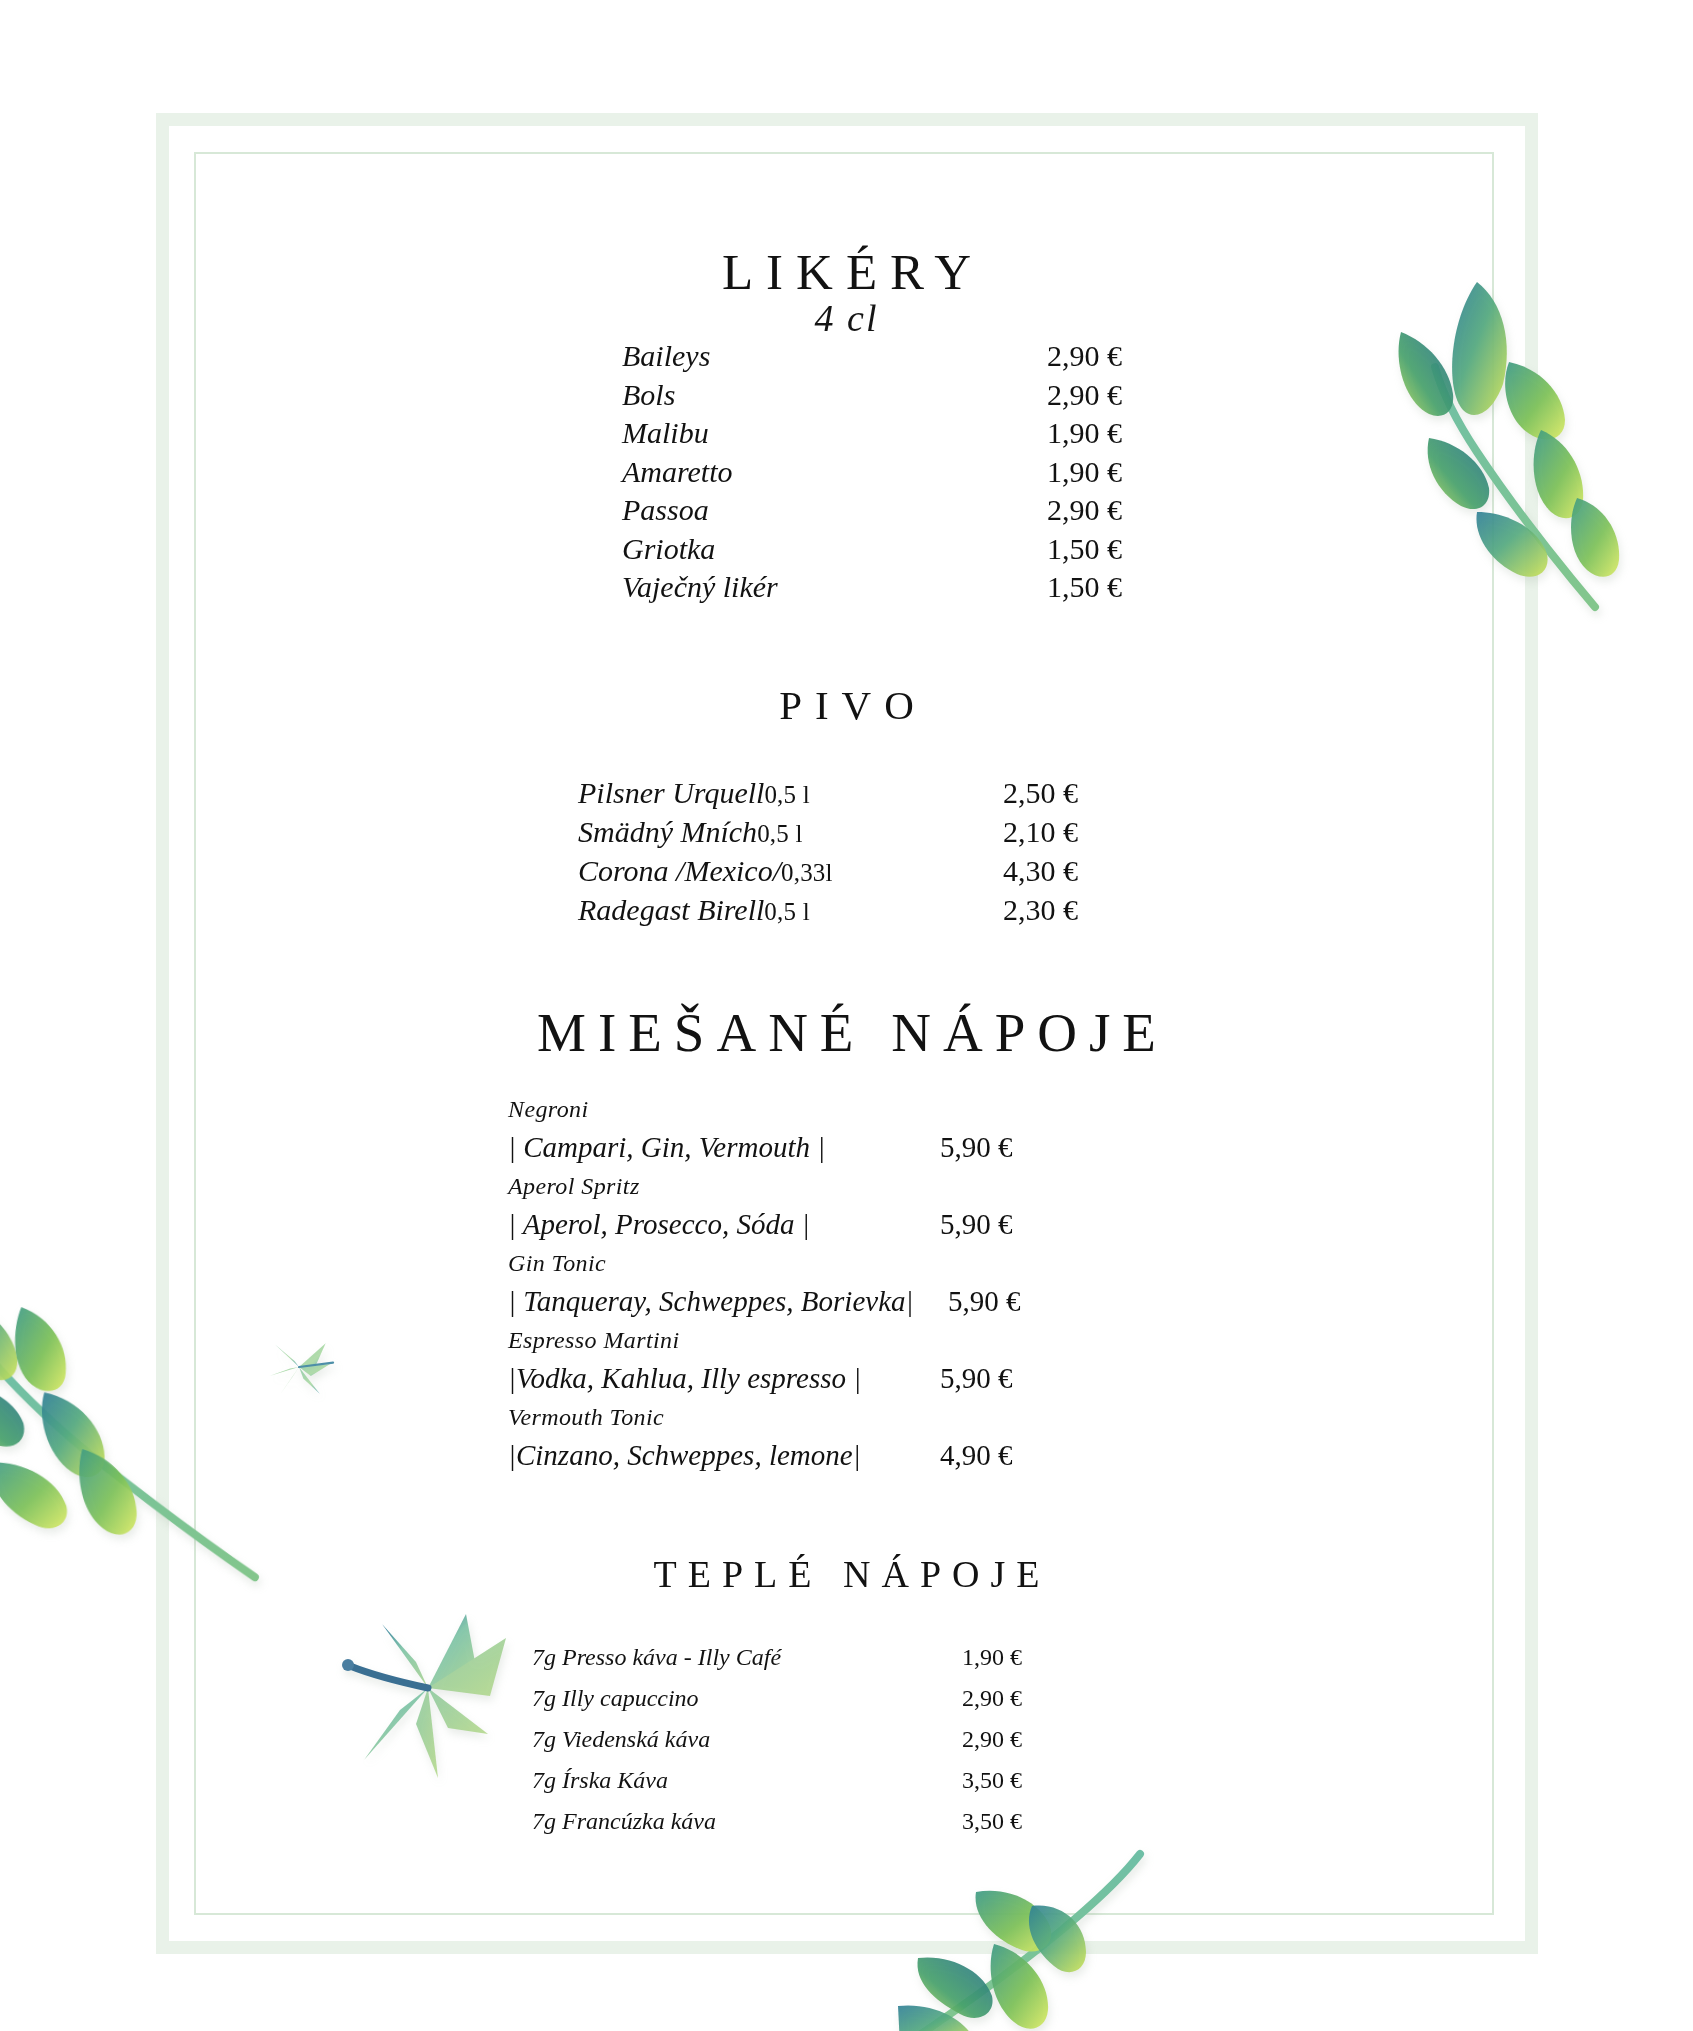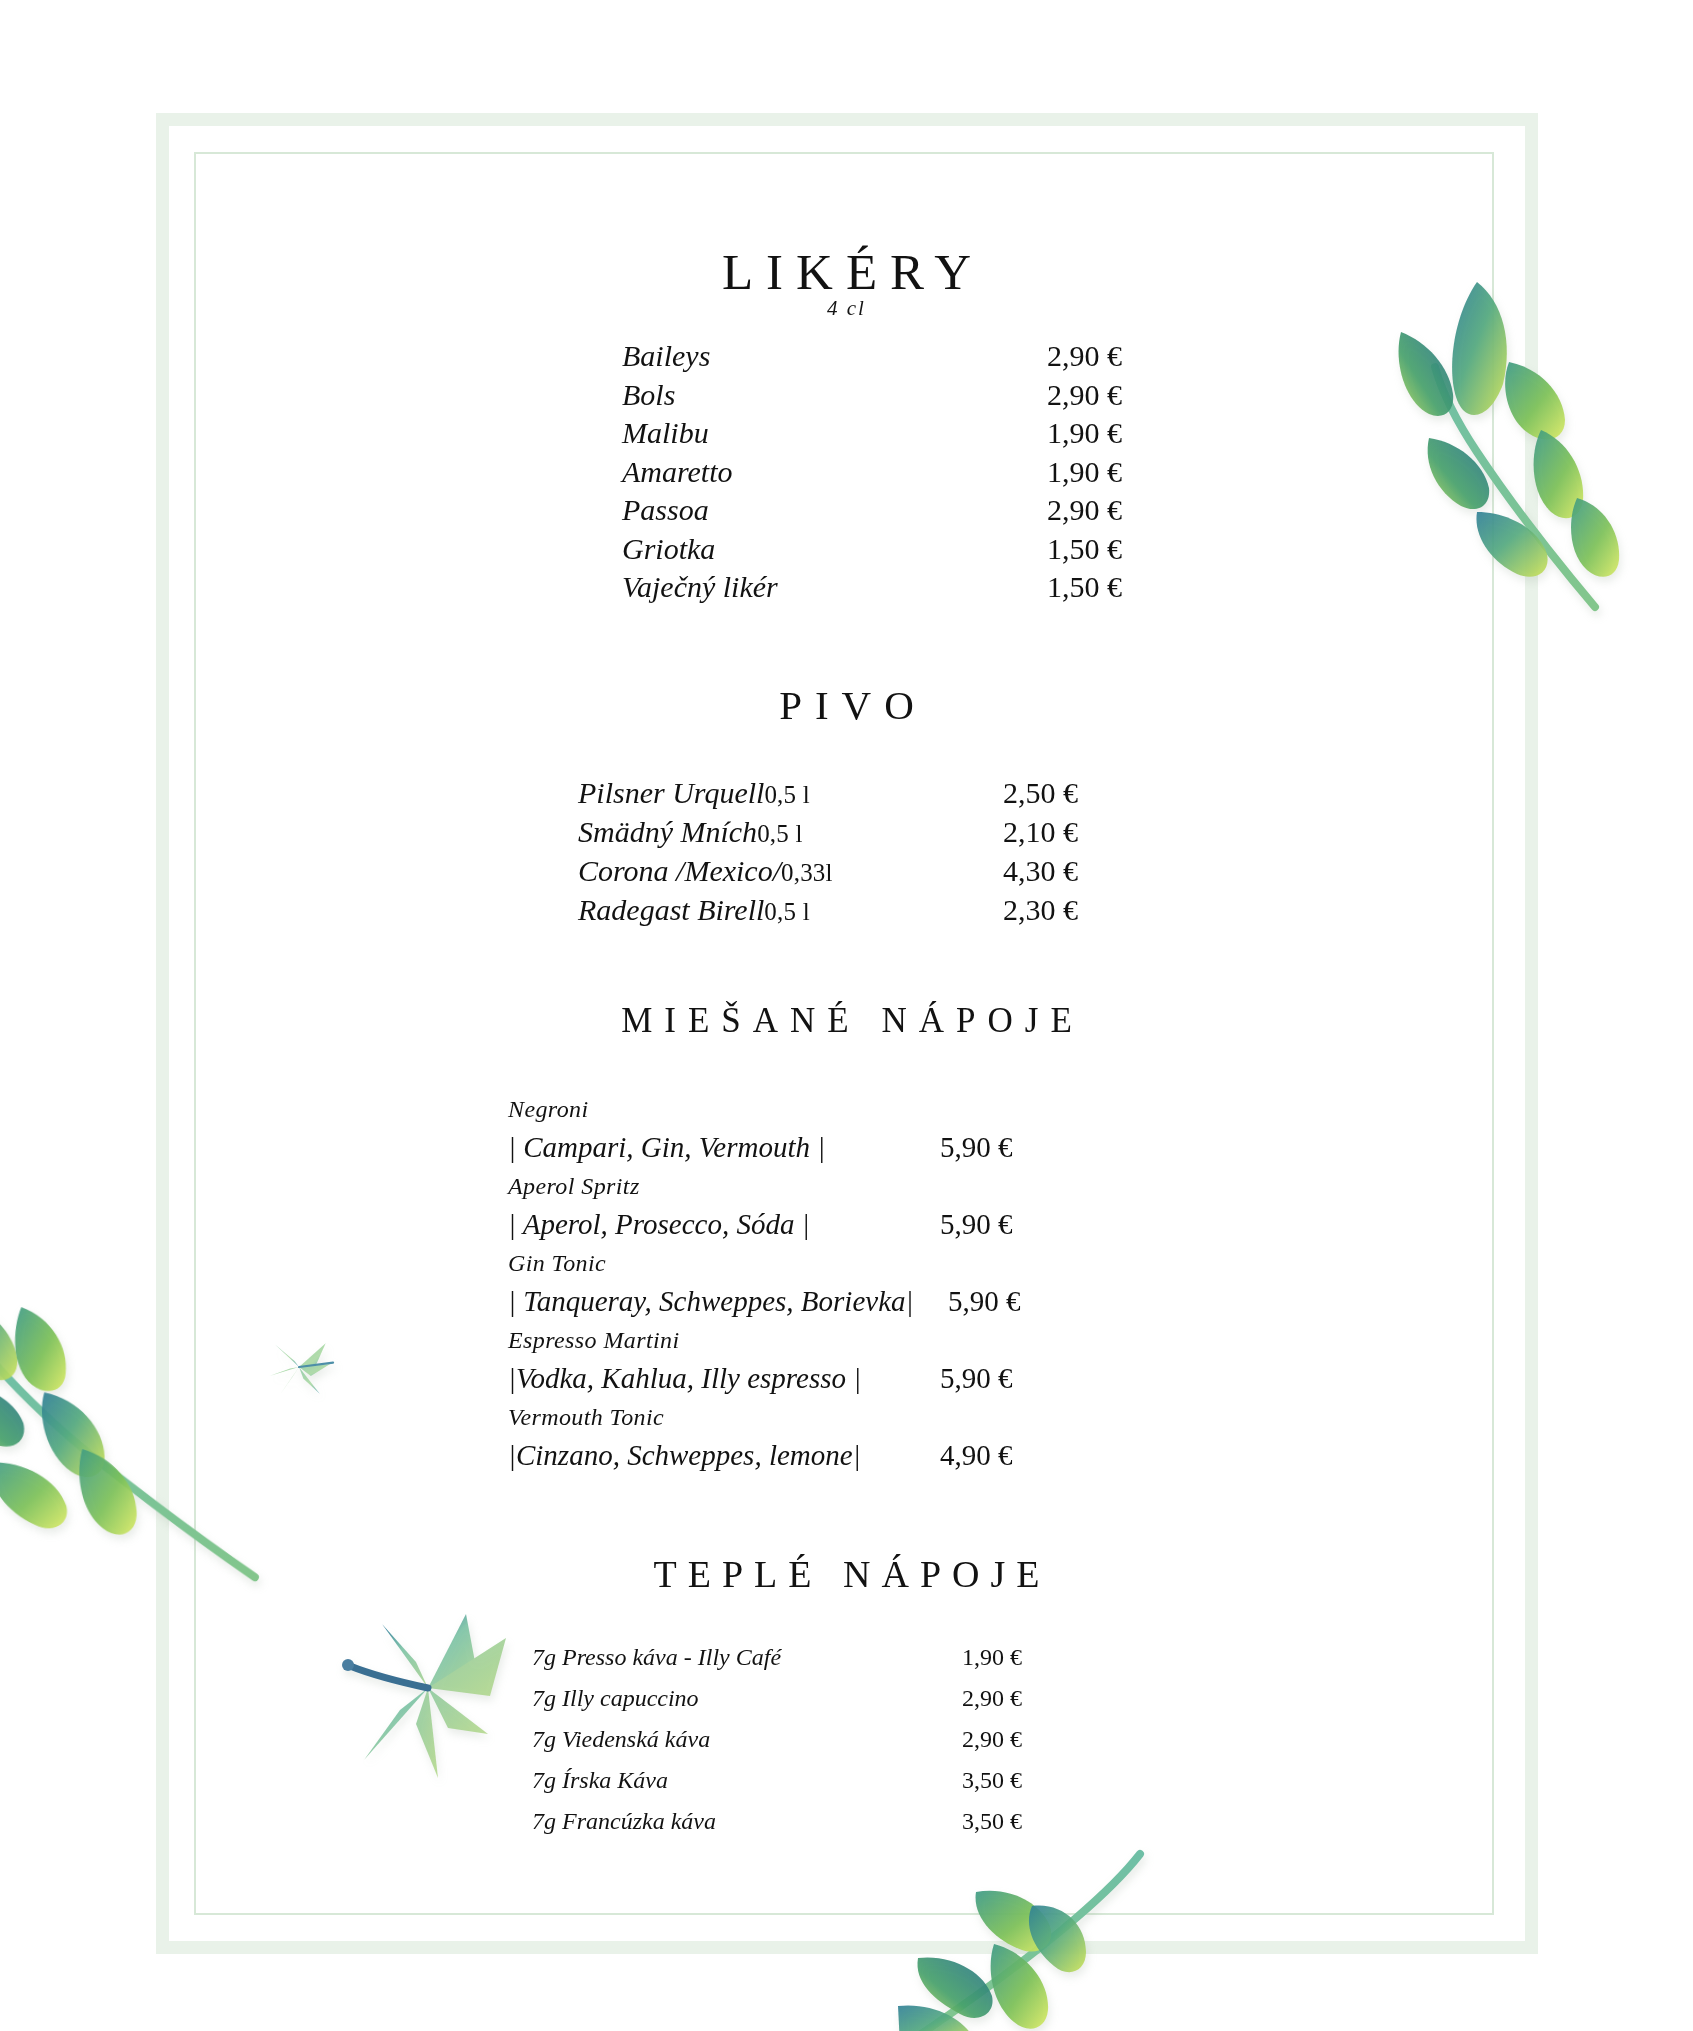--- a/index.html
+++ b/index.html
@@ -73,35 +73,35 @@
     text-indent: 13px;
     position: absolute;
     left: 0; right: 0;
     top: 243px;
   }
   .subtitle-4cl {
     position: absolute;
     left: 0; right: 0;
     top: 296px;
     text-align: center;
-    font-size: 21px;
+    font-size: 38px;
     letter-spacing: 2px;
     font-style: italic;
     color: #151515;
   }
   .title-pivo {
     font-size: 41px;
     letter-spacing: 13px;
     text-indent: 13px;
     position: absolute;
     left: 0; right: 0;
     top: 681px;
   }
   .title-miesane {
-    font-size: 35px;
+    font-size: 55px;
     letter-spacing: 12px;
     text-indent: 12px;
     position: absolute;
     left: 0; right: 0;
     top: 1001px;
   }
   .title-teple {
     font-size: 38px;
     letter-spacing: 11px;
     text-indent: 11px;

